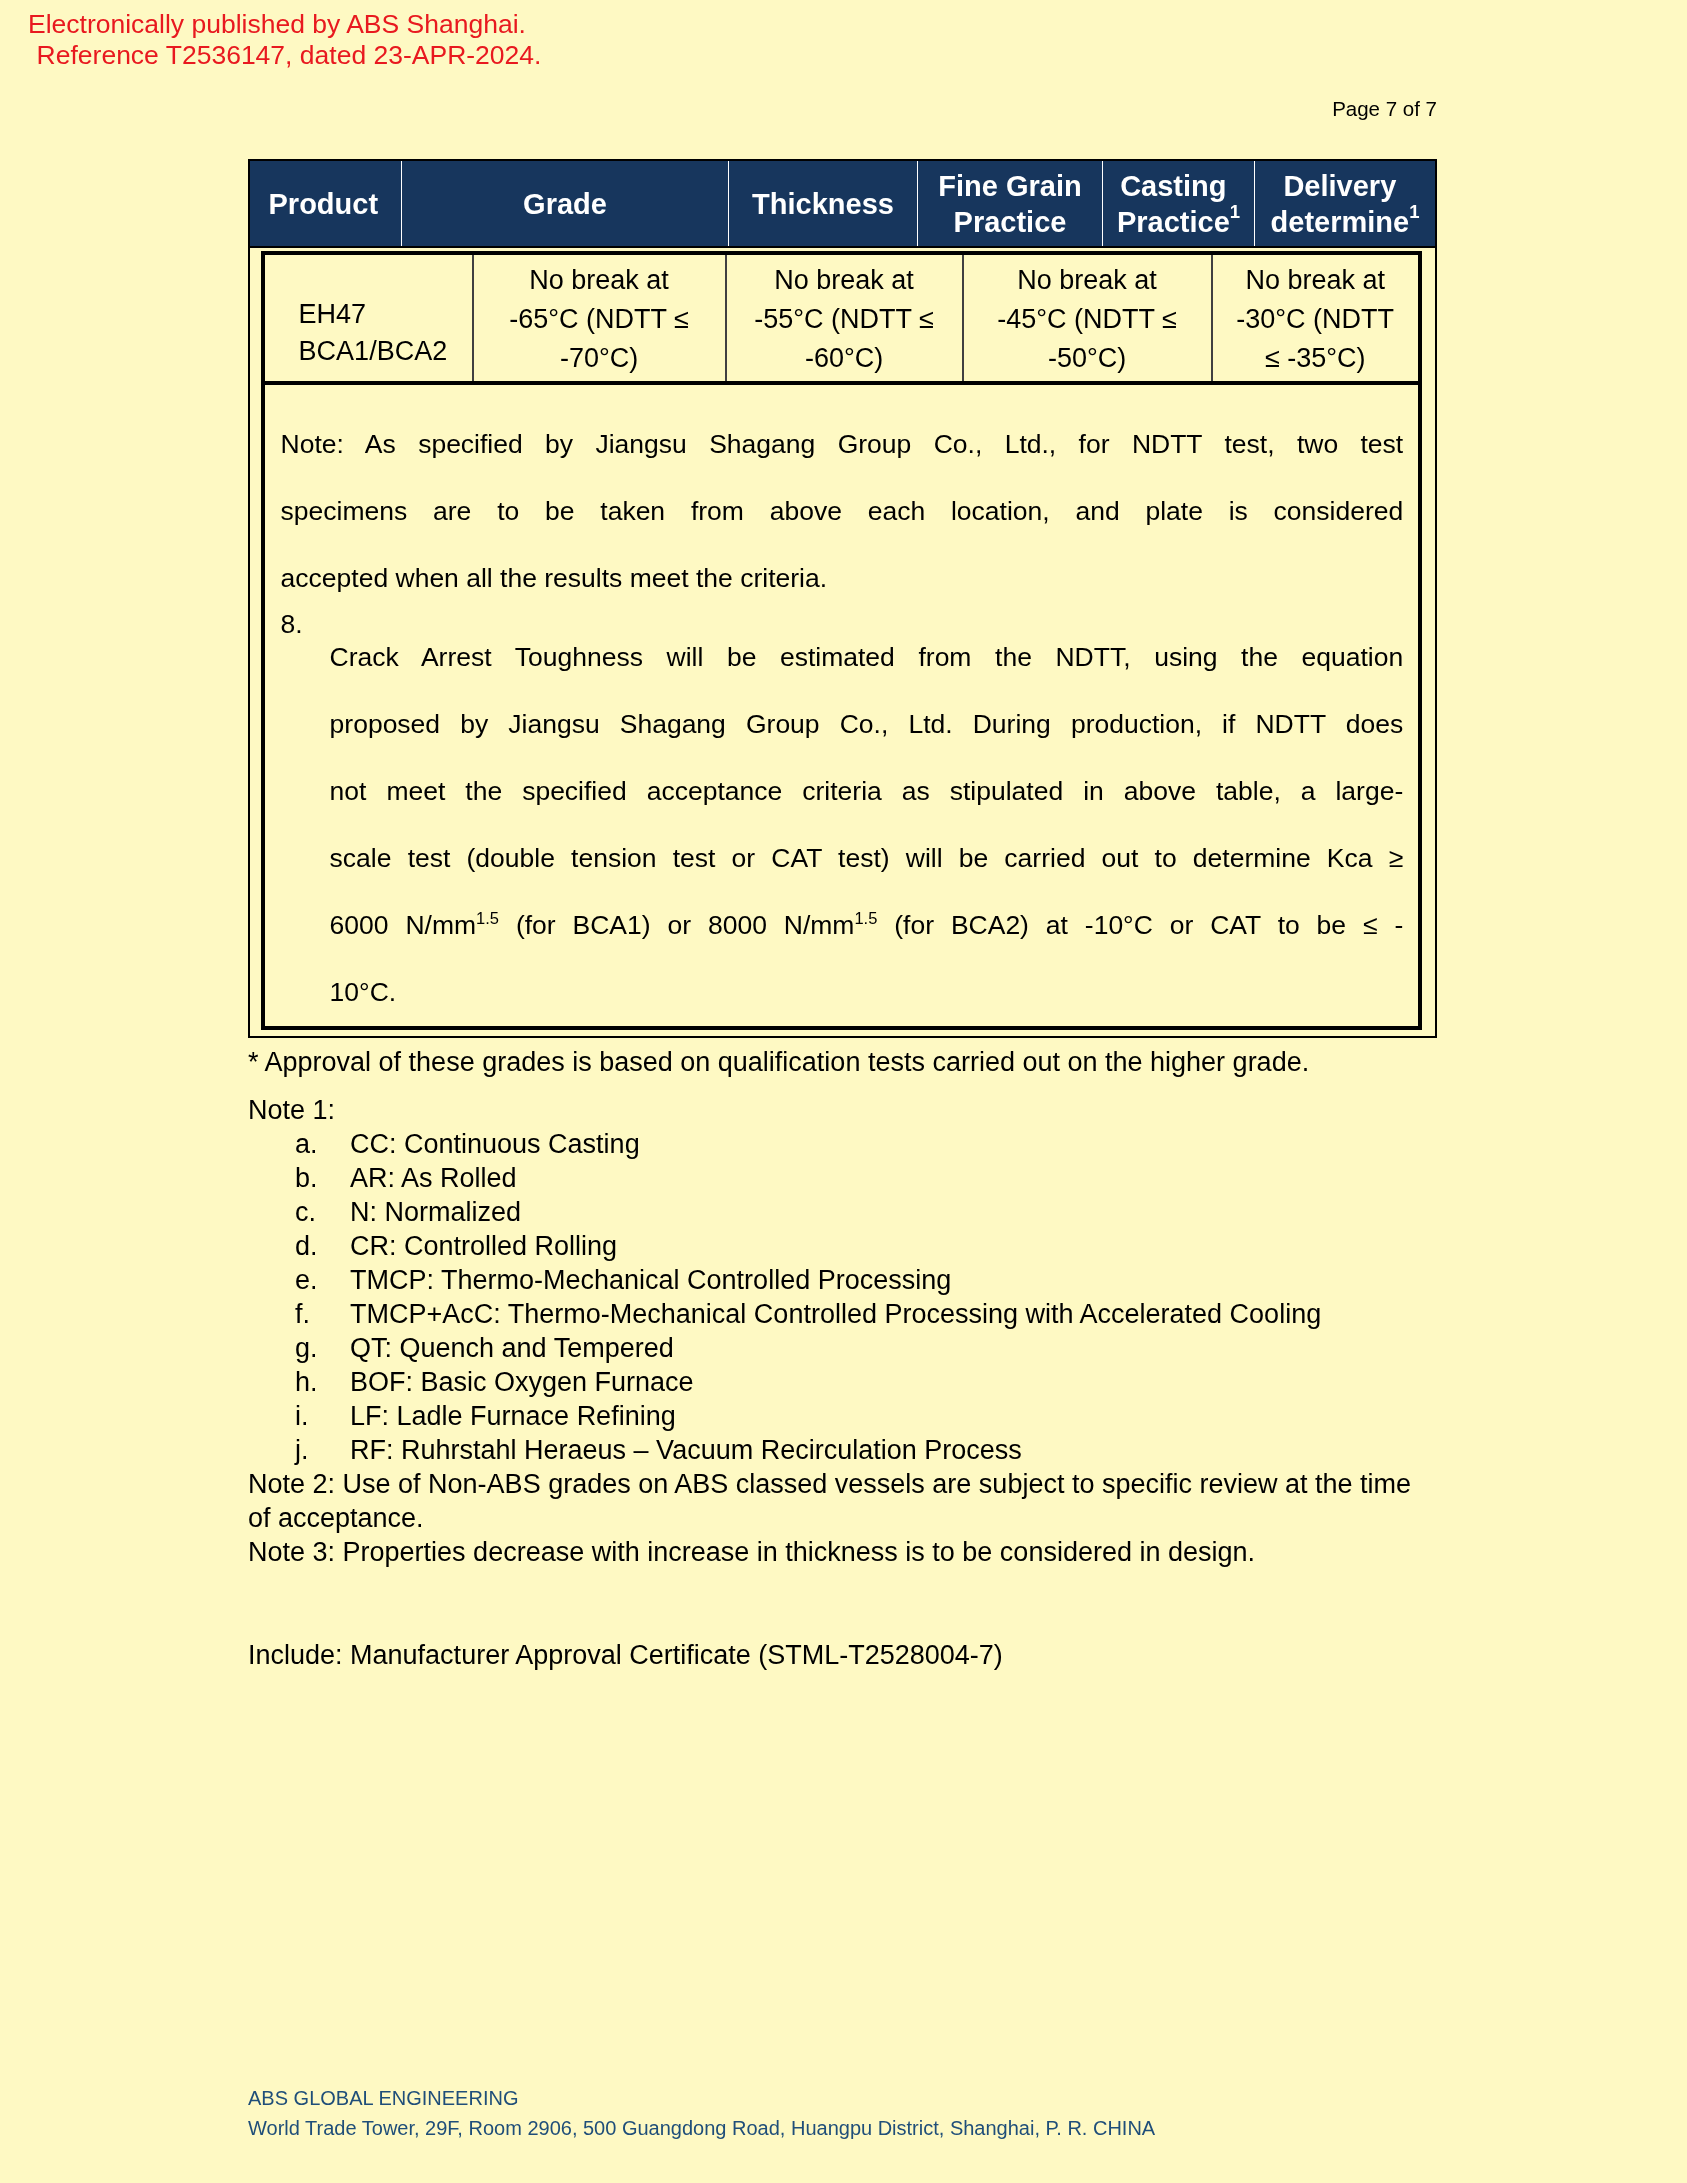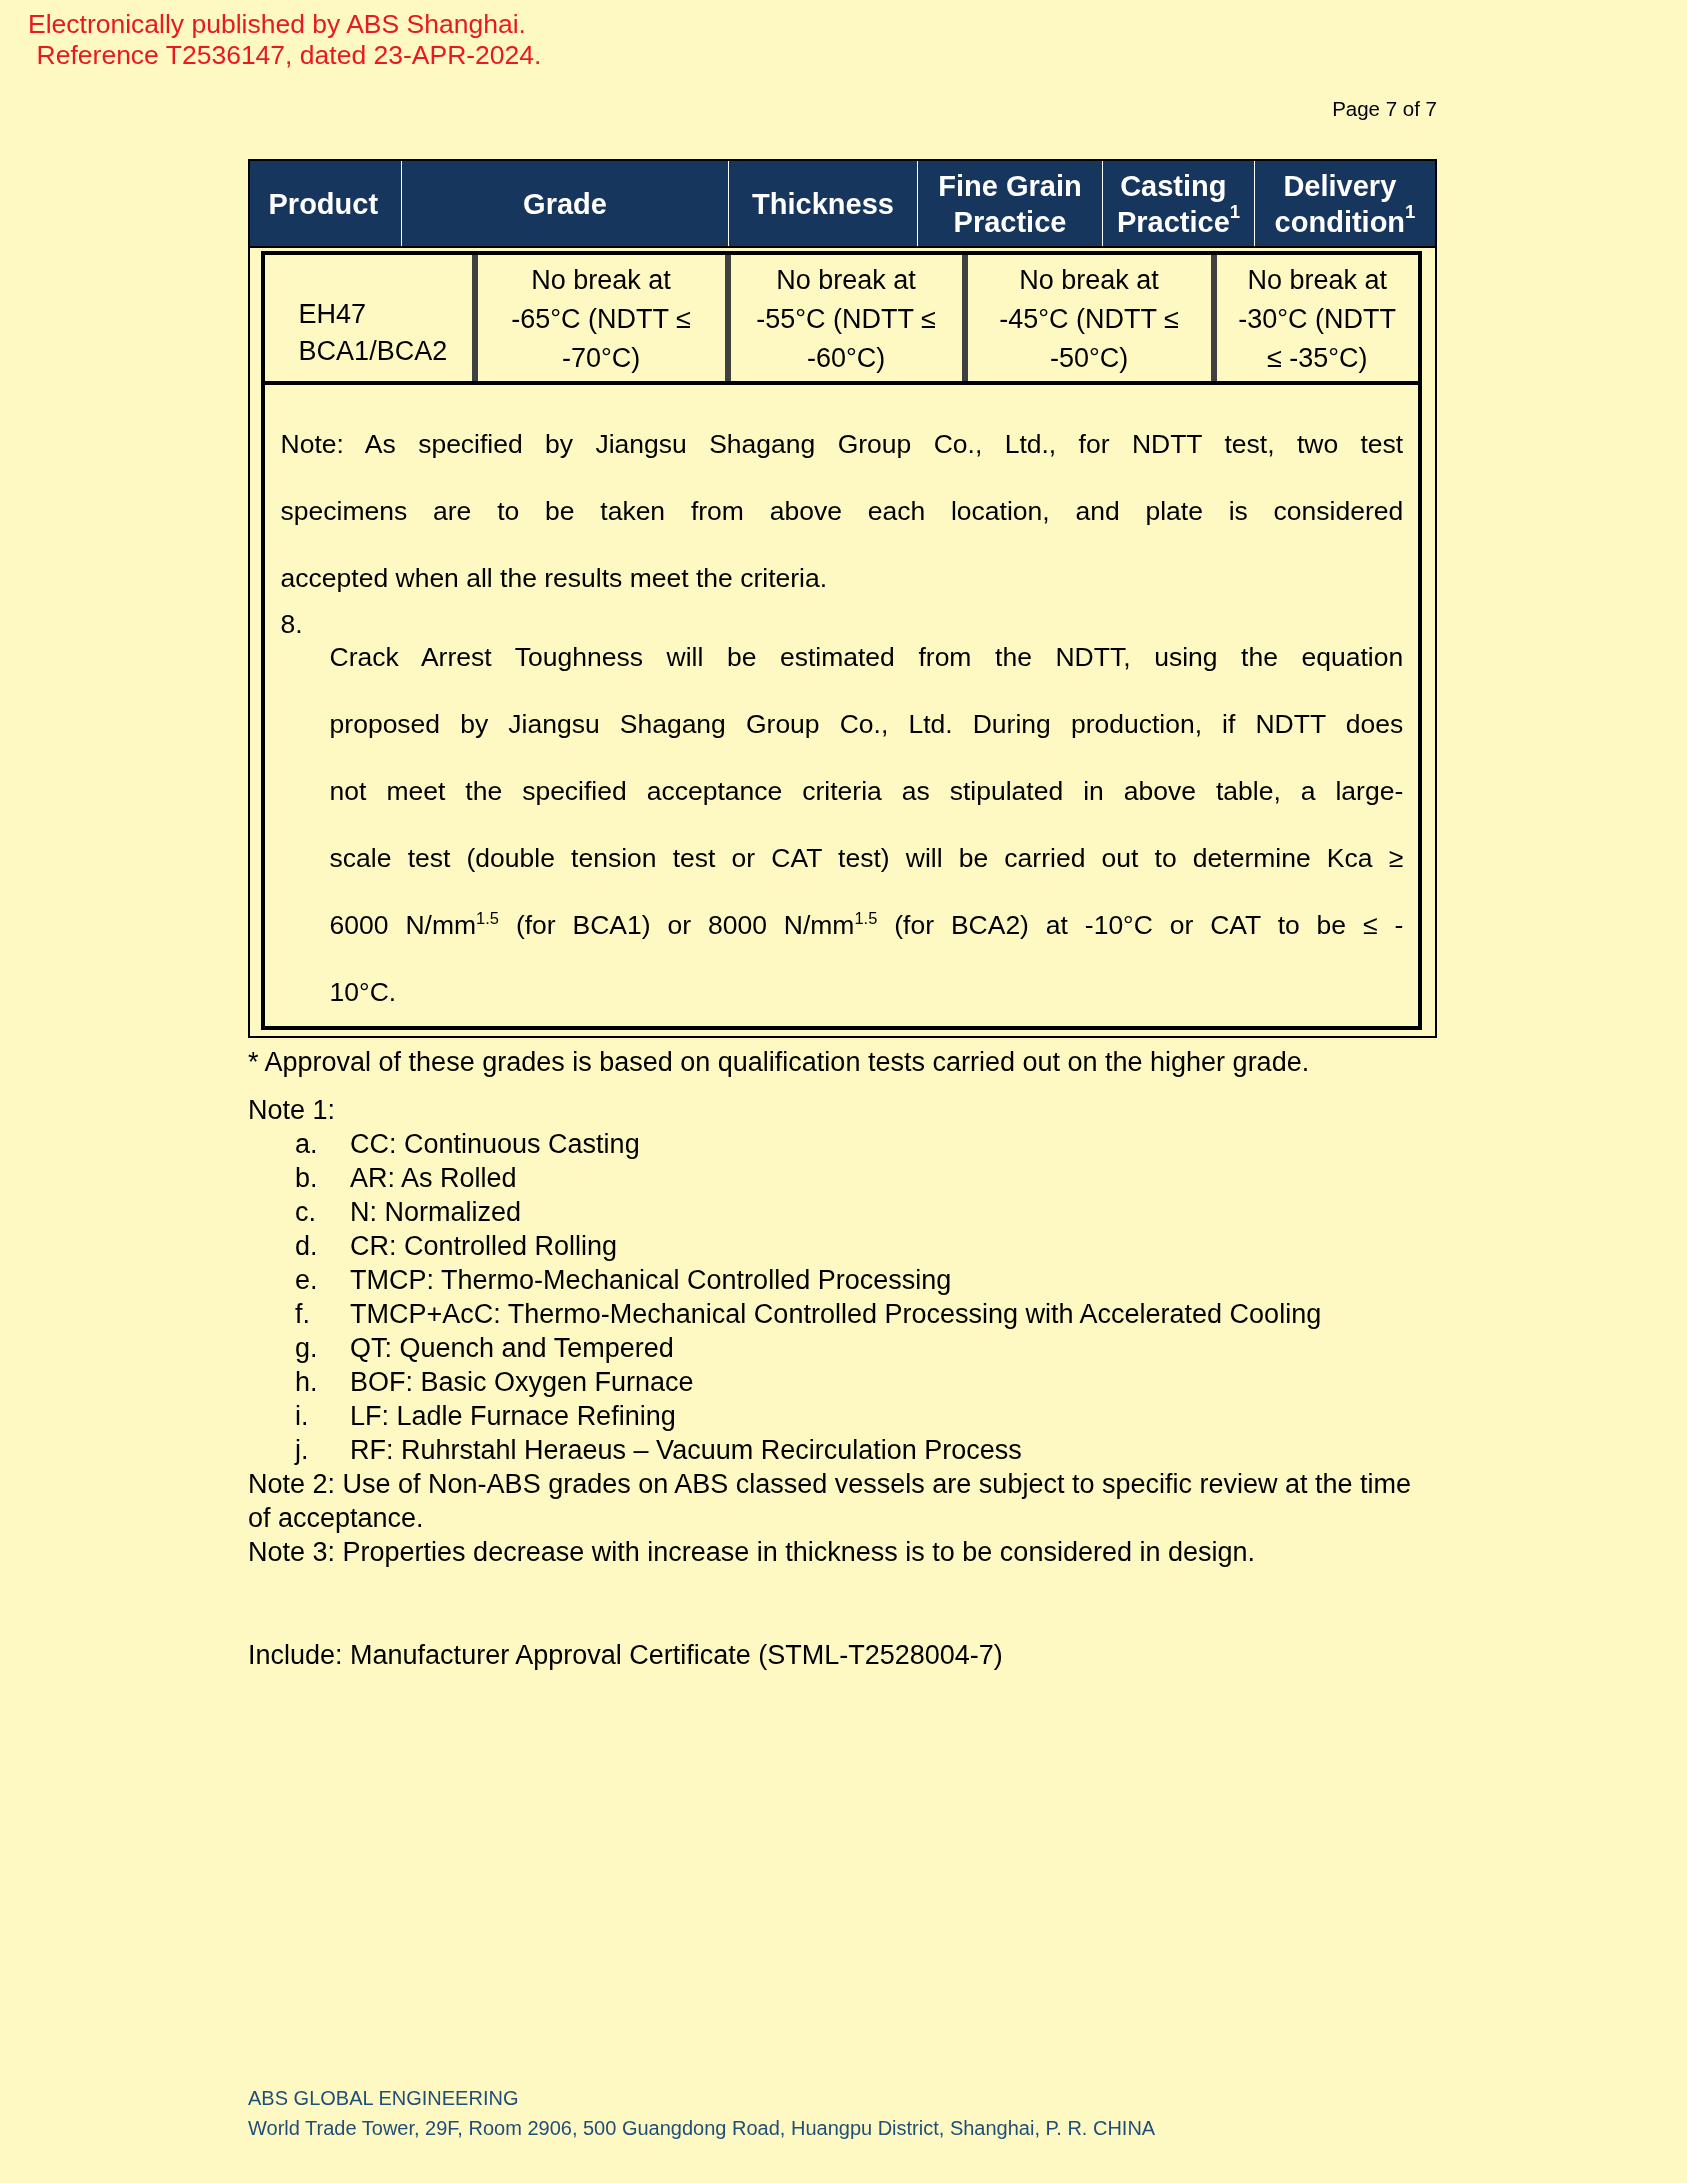--- a/index.html
+++ b/index.html
@@ -45,21 +45,21 @@
   .w4 { width: 185px; } .w5 { width: 152px; } .w6 { flex: 1; }
 
   
   .outer-box { border: 2px solid #000; border-top: none; padding: 2.6px 13.2px 6.6px 10.6px; }
   .inner-box { border: 4px solid #000; }
 
   
   .data-row { display: flex; height: 130px; border-bottom: 4.6px solid #000; font-size: 27px; }
   .dcell {
     white-space: pre-line; text-align: center;
-    line-height: 39px; padding-top: 6.6px; border-left: 6px solid #404040;
+    line-height: 39px; padding-top: 6.6px; border-left: 2px solid #404040;
   }
   .dcell.product { border-left: none; text-align: left; padding-left: 34px; padding-top: 41px; line-height: 37px; }
   .dw1 { width: 207px; } .dw2 { width: 253px; } .dw3 { width: 237px; }
   .dw4 { width: 249px; } .dw5 { flex: 1; }
 
   
   .notes { padding: 9.3px 14.6px 17px 16px; font-size: 26.5px; line-height: 34px; }
   .jline { text-align: justify; text-align-last: justify; margin-top: 33px; }
   .jline.last { text-align-last: left; }
   .item8 { display: flex; margin-top: 12px; }
@@ -114,21 +114,21 @@
 Practice</span>
           <sup></sup>
         </div>
       <div class="th w5">
           <span class="th-text">Casting
 Practice</span>
           <sup>1</sup>
         </div>
       <div class="th w6">
           <span class="th-text">Delivery
-condition</span>
+determine</span>
           <sup>1</sup>
         </div>
     </div>
 
     <div class="outer-box">
       <div class="inner-box">
 
         <div class="data-row">
           <div class="dcell product dw1">EH47
 BCA1/BCA2</div>

